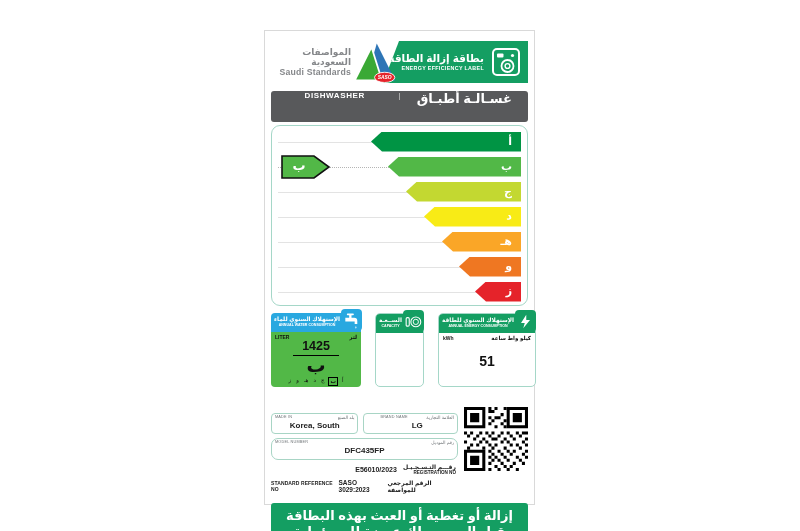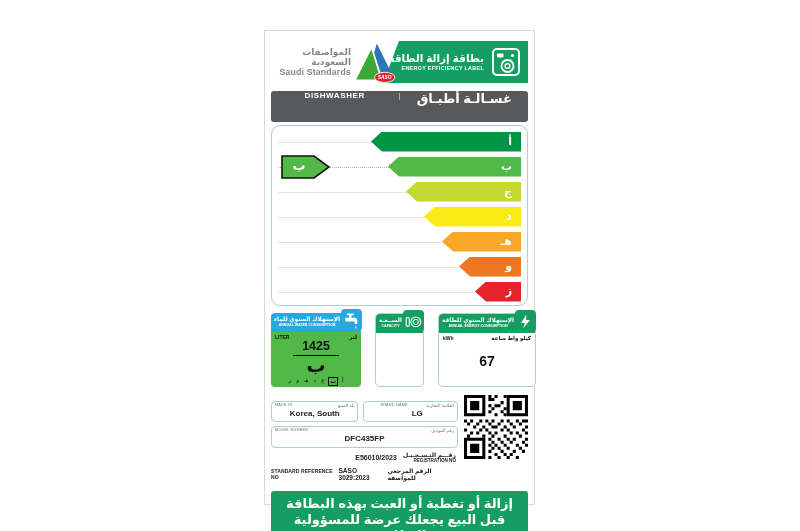--- a/index.html
+++ b/index.html
@@ -65,31 +65,31 @@
   .unit-ar{font-size:5.5px;font-weight:bold;}
   .water-value{width:max-content;margin:0 auto;text-align:center;font-size:12.5px;font-weight:bold;
                border-bottom:1.3px solid #000;padding:0 9px 1px;line-height:1.1;}
   .water-grade-big{text-align:center;font-size:19px;font-weight:bold;line-height:1.05;}
   .water-grade-scale{direction:rtl;display:flex;justify-content:center;gap:3px;font-size:5.5px;line-height:1;margin-top:1px;}
   .mini-letter{padding:1px 1px;}
   .mini-letter.sel{border:1px solid #000;font-weight:bold;}
   .big-value{text-align:center;font-size:14px;font-weight:bold;margin-top:12px;}
 
   
-  .bottom{margin-top:14px;display:flex;gap:6px;}
+  .bottom{margin-top:26px;display:flex;gap:6px;}
   .detail-col{flex:1;min-width:0;}
   .detail-row{display:flex;gap:5px;}
   .mini-box{border:1px solid #a8d5c5;border-radius:4px;padding:2px 3px 3px;background:#fff;box-sizing:border-box;}
   .mini-box .labels{display:flex;justify-content:space-between;color:#6f7477;line-height:1;}
   .lbl-en{font-size:3.8px;letter-spacing:.2px;}
   .lbl-ar{font-size:4.5px;}
   .mini-box .value{text-align:center;font-size:8px;font-weight:600;margin-top:1px;line-height:1.1;color:#222;}
   .box-flex1{flex:1.08;}
   .box-flex2{flex:1;padding-left:16px;}
-  .model-box{margin-top:4px;}
+  .model-box{margin-top:4px;border-radius:7px;}
   .reg-row{margin-top:4px;display:flex;justify-content:flex-end;align-items:center;gap:6px;padding-right:2px;}
   .reg-value{font-size:7px;font-weight:bold;color:#222;}
   .reg-labels{text-align:right;line-height:1.15;color:#222;}
   .reg-ar{font-size:6px;font-weight:bold;}
   .reg-en{font-size:4.6px;font-weight:bold;}
   .std-row{margin-top:3px;display:flex;justify-content:space-between;align-items:center;color:#222;}
   .std-en{font-size:5px;font-weight:bold;letter-spacing:.1px;}
   .std-val{font-size:6.5px;font-weight:bold;}
   .std-ar{font-size:6px;font-weight:bold;}
   .qr{width:64px;height:64px;flex:none;margin-top:-6px;}
@@ -247,21 +247,21 @@
         <div class="icon-tab green">
           <svg width="15" height="15" viewBox="0 0 20 20">
             <polygon points="11,1 4,12 9,12 7,19 16,8 11,8" fill="#fff"></polygon>
           </svg>
         </div>
         <div class="ib-body">
           <div class="unit-row">
             <span class="unit-en">kWh</span>
             <span class="unit-ar">كيلو واط ساعة</span>
           </div>
-          <div class="big-value">67</div>
+          <div class="big-value">51</div>
         </div>
       </div>
     </div>
 
     <div class="bottom">
       <div class="detail-col">
         <div class="detail-row">
           <div class="mini-box box-flex1">
             <div class="labels">
               <span class="lbl-en">MADE IN</span>

